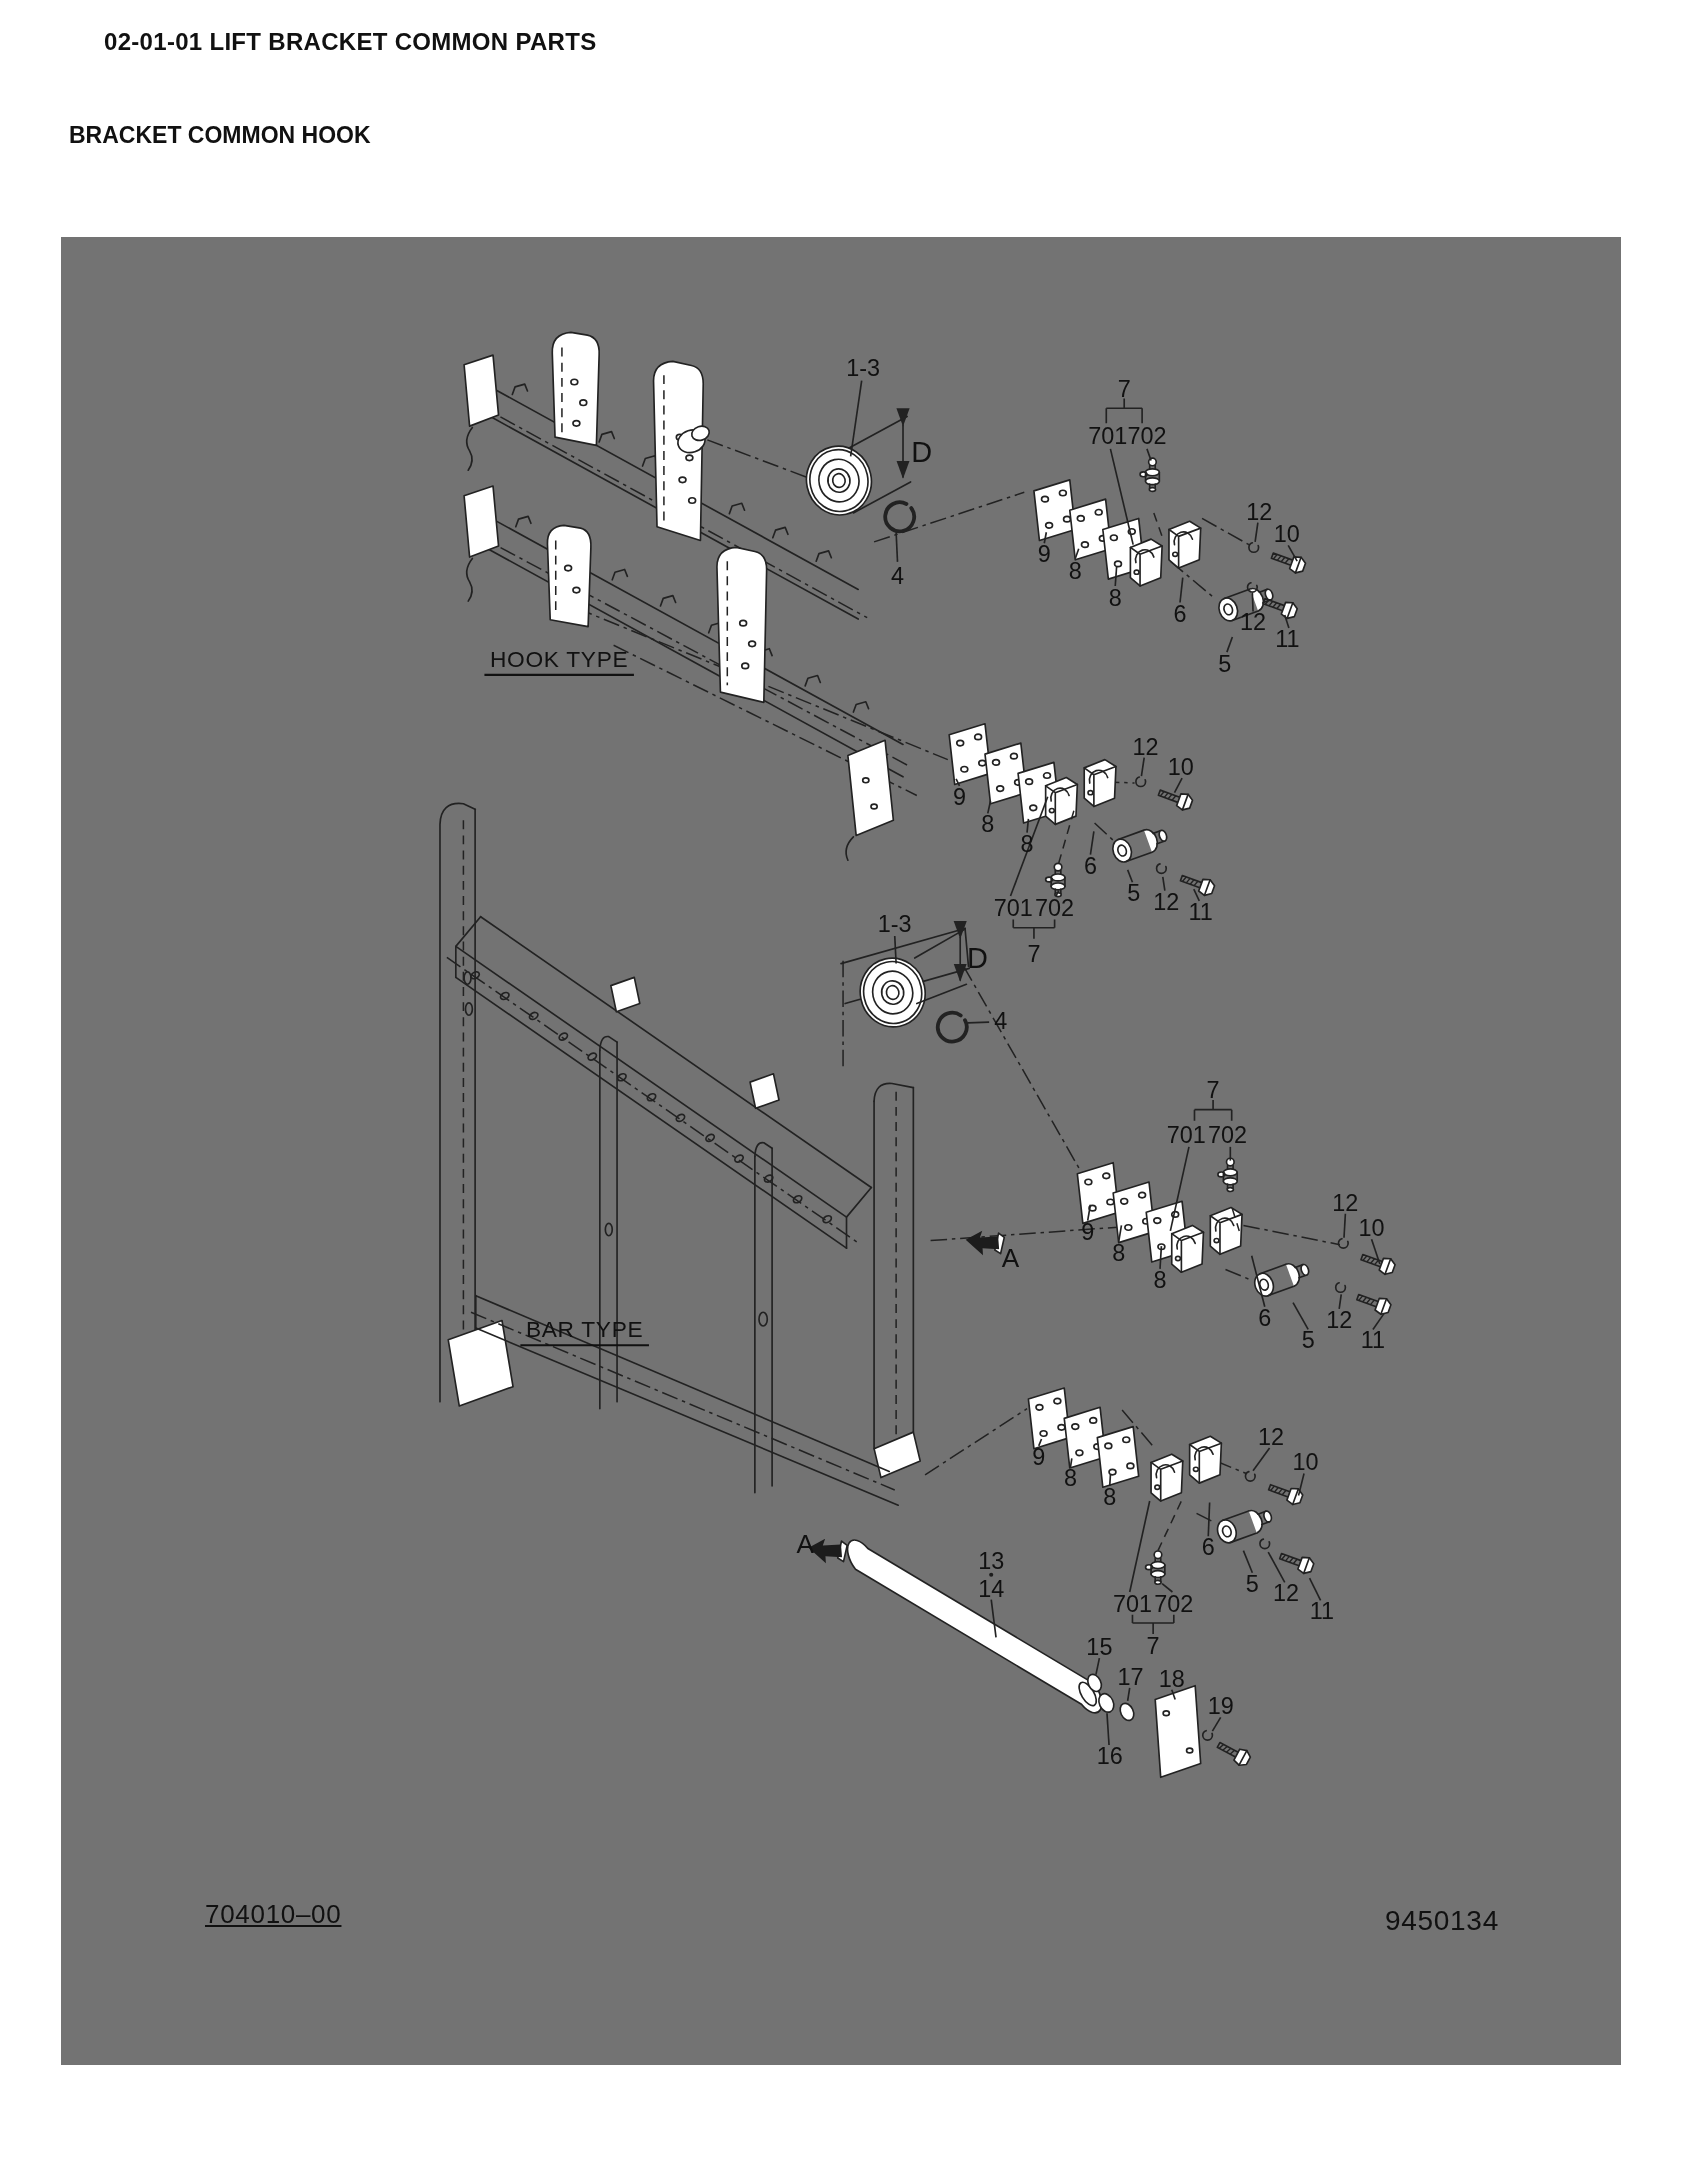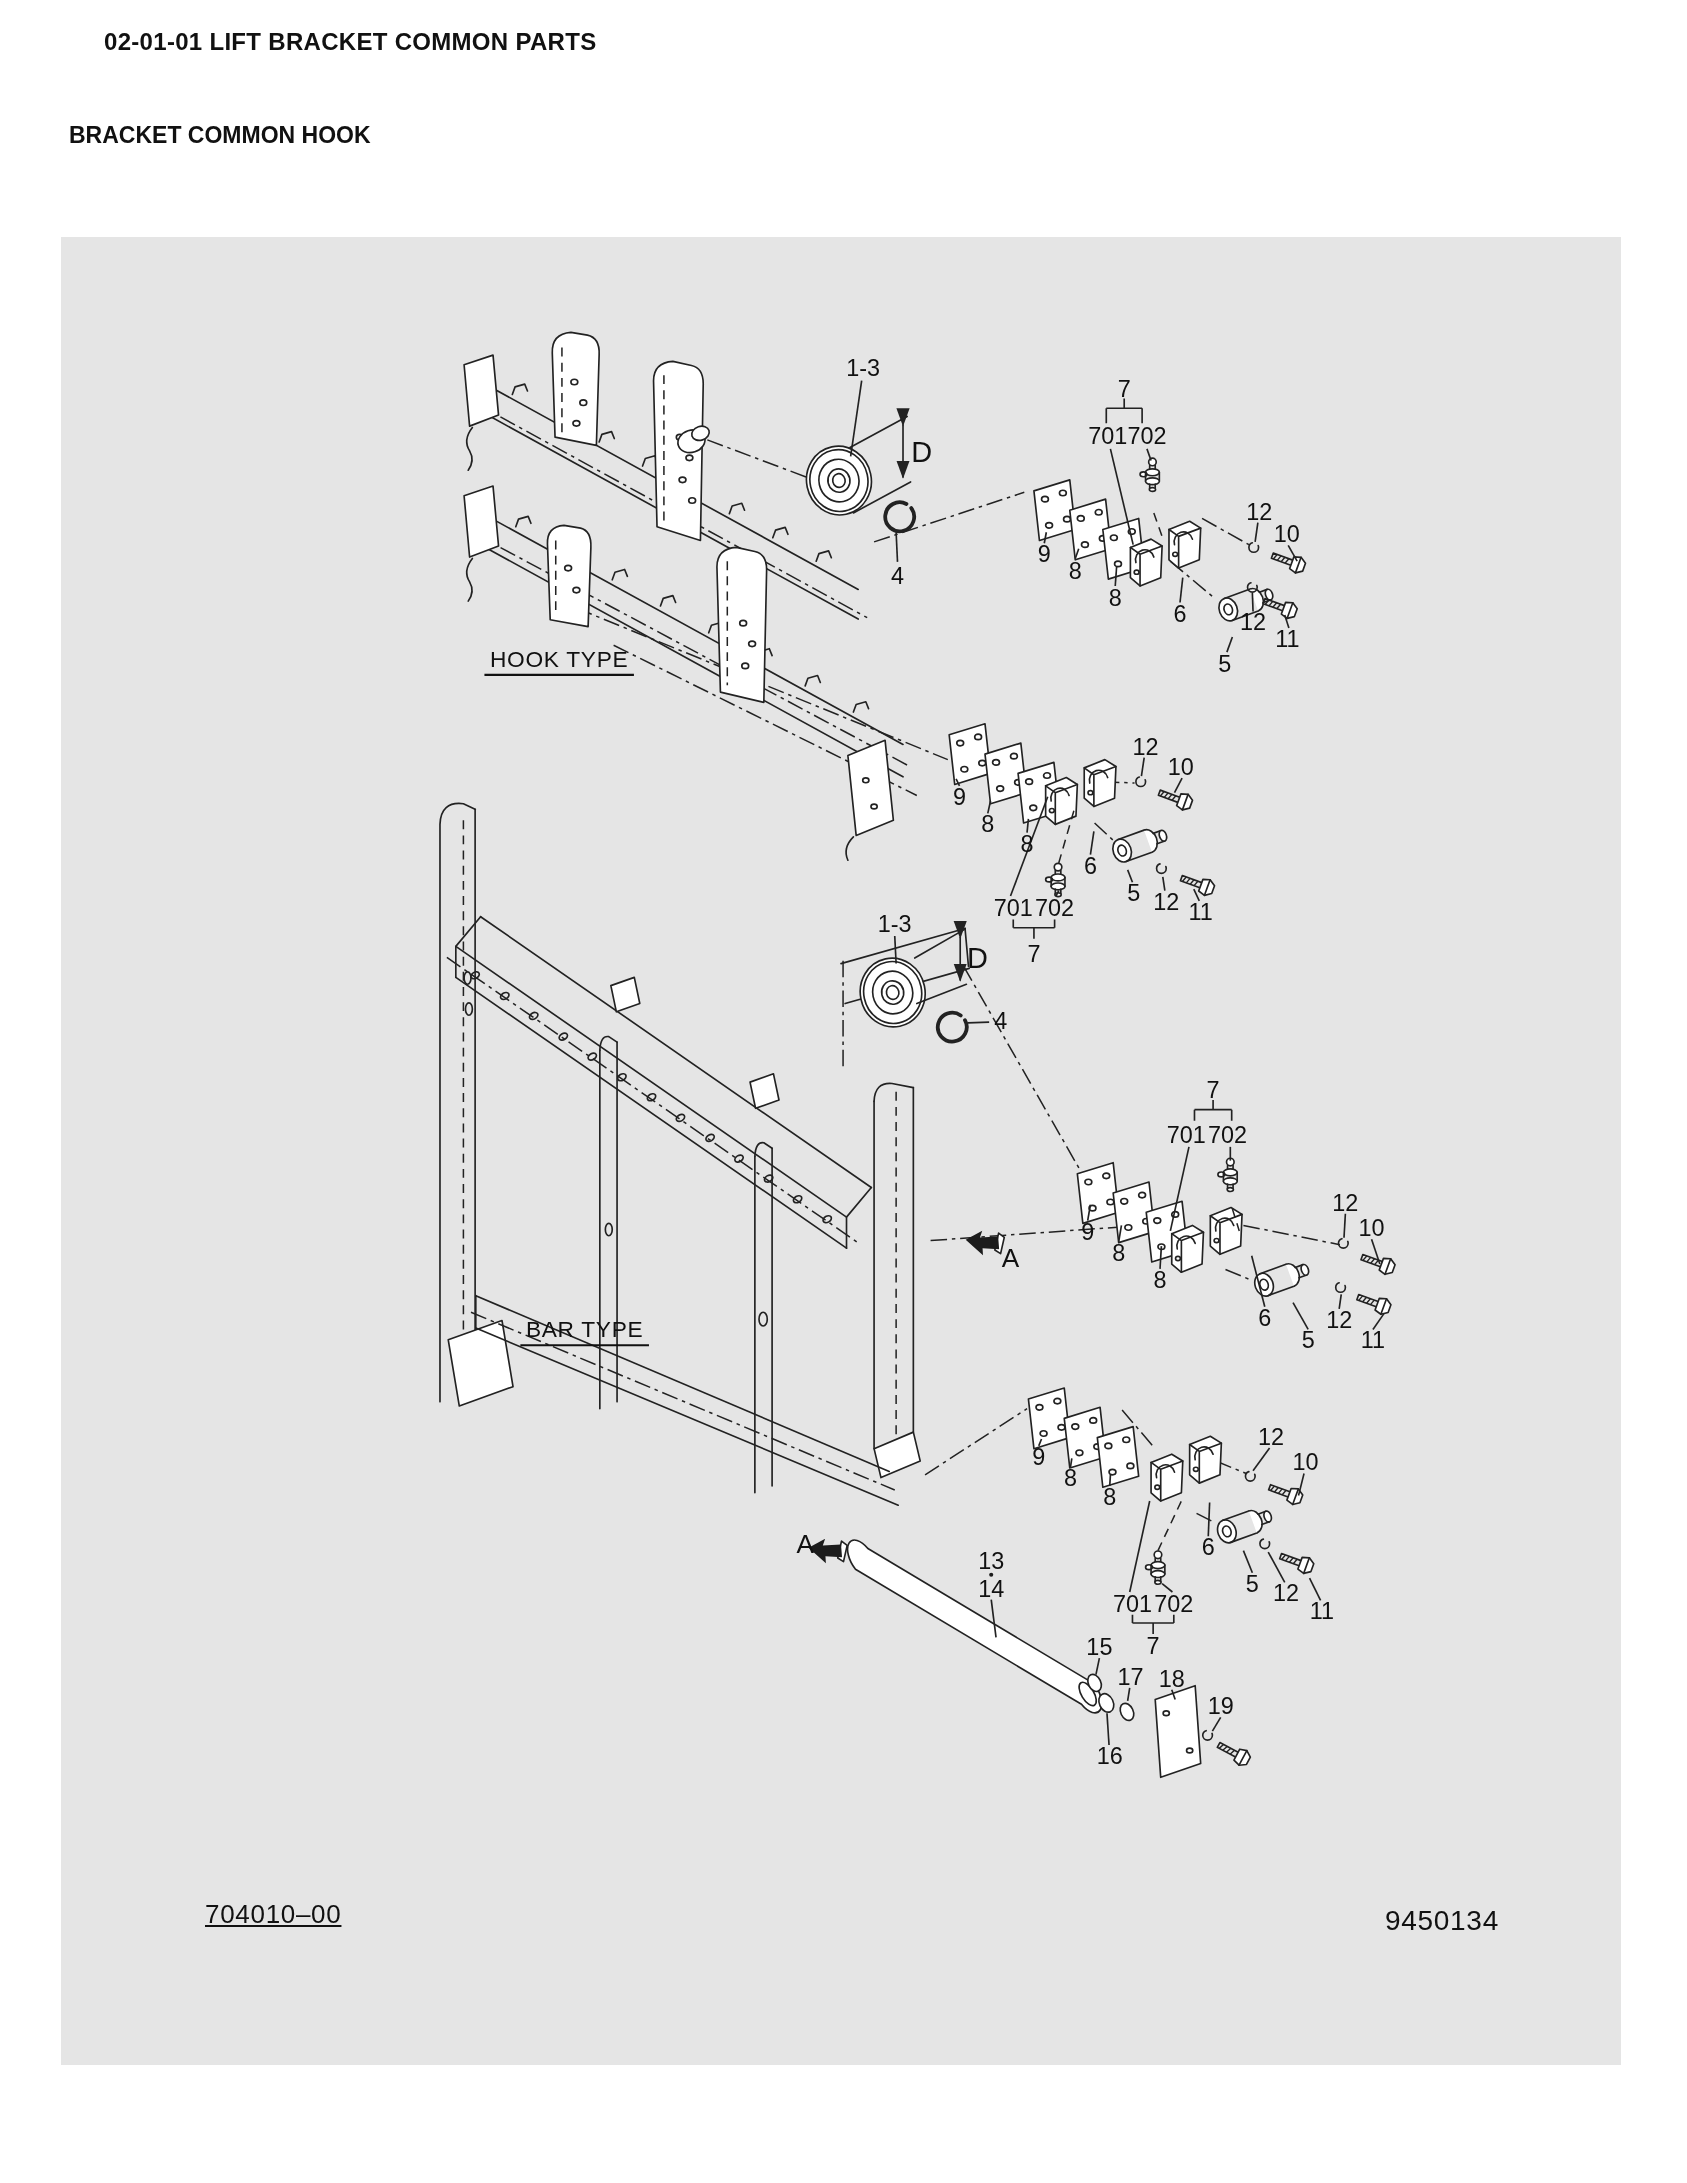--- a/index.html
+++ b/index.html
@@ -10,21 +10,21 @@
   .page-title{
     position:absolute;left:84px;top:27.6px;font-size:24px;font-weight:bold;
     letter-spacing:0.3px;white-space:nowrap;margin-left:20px;
   }
   .breadcrumb{
     position:absolute;left:69px;top:119px;width:1551px;
     font-size:23px;font-weight:bold;line-height:32px;
   }
   .diagram-panel{
     position:absolute;left:61px;top:237px;width:1560px;height:1828px;
-    background:#e5e5e5;
+    background:#737373;
   }
   .diagram-panel svg{display:block;width:1560px;height:1828px;}
   .footer-left{position:absolute;left:205px;top:1899px;font-size:26px;letter-spacing:0.7px;text-decoration:underline;}
   .footer-right{position:absolute;left:1385px;top:1905px;font-size:28px;letter-spacing:0.7px;}
 
   
   .ln{stroke:#222;stroke-width:2.4;fill:none;stroke-linecap:round;stroke-linejoin:round;}
   .lnf{stroke:#222;stroke-width:2.4;fill:#ffffff;stroke-linejoin:round;}
   .thin{stroke:#222;stroke-width:2;fill:none;}
   .dashdot{stroke:#222;stroke-width:2.2;fill:none;stroke-dasharray:24 7 5 7;}

